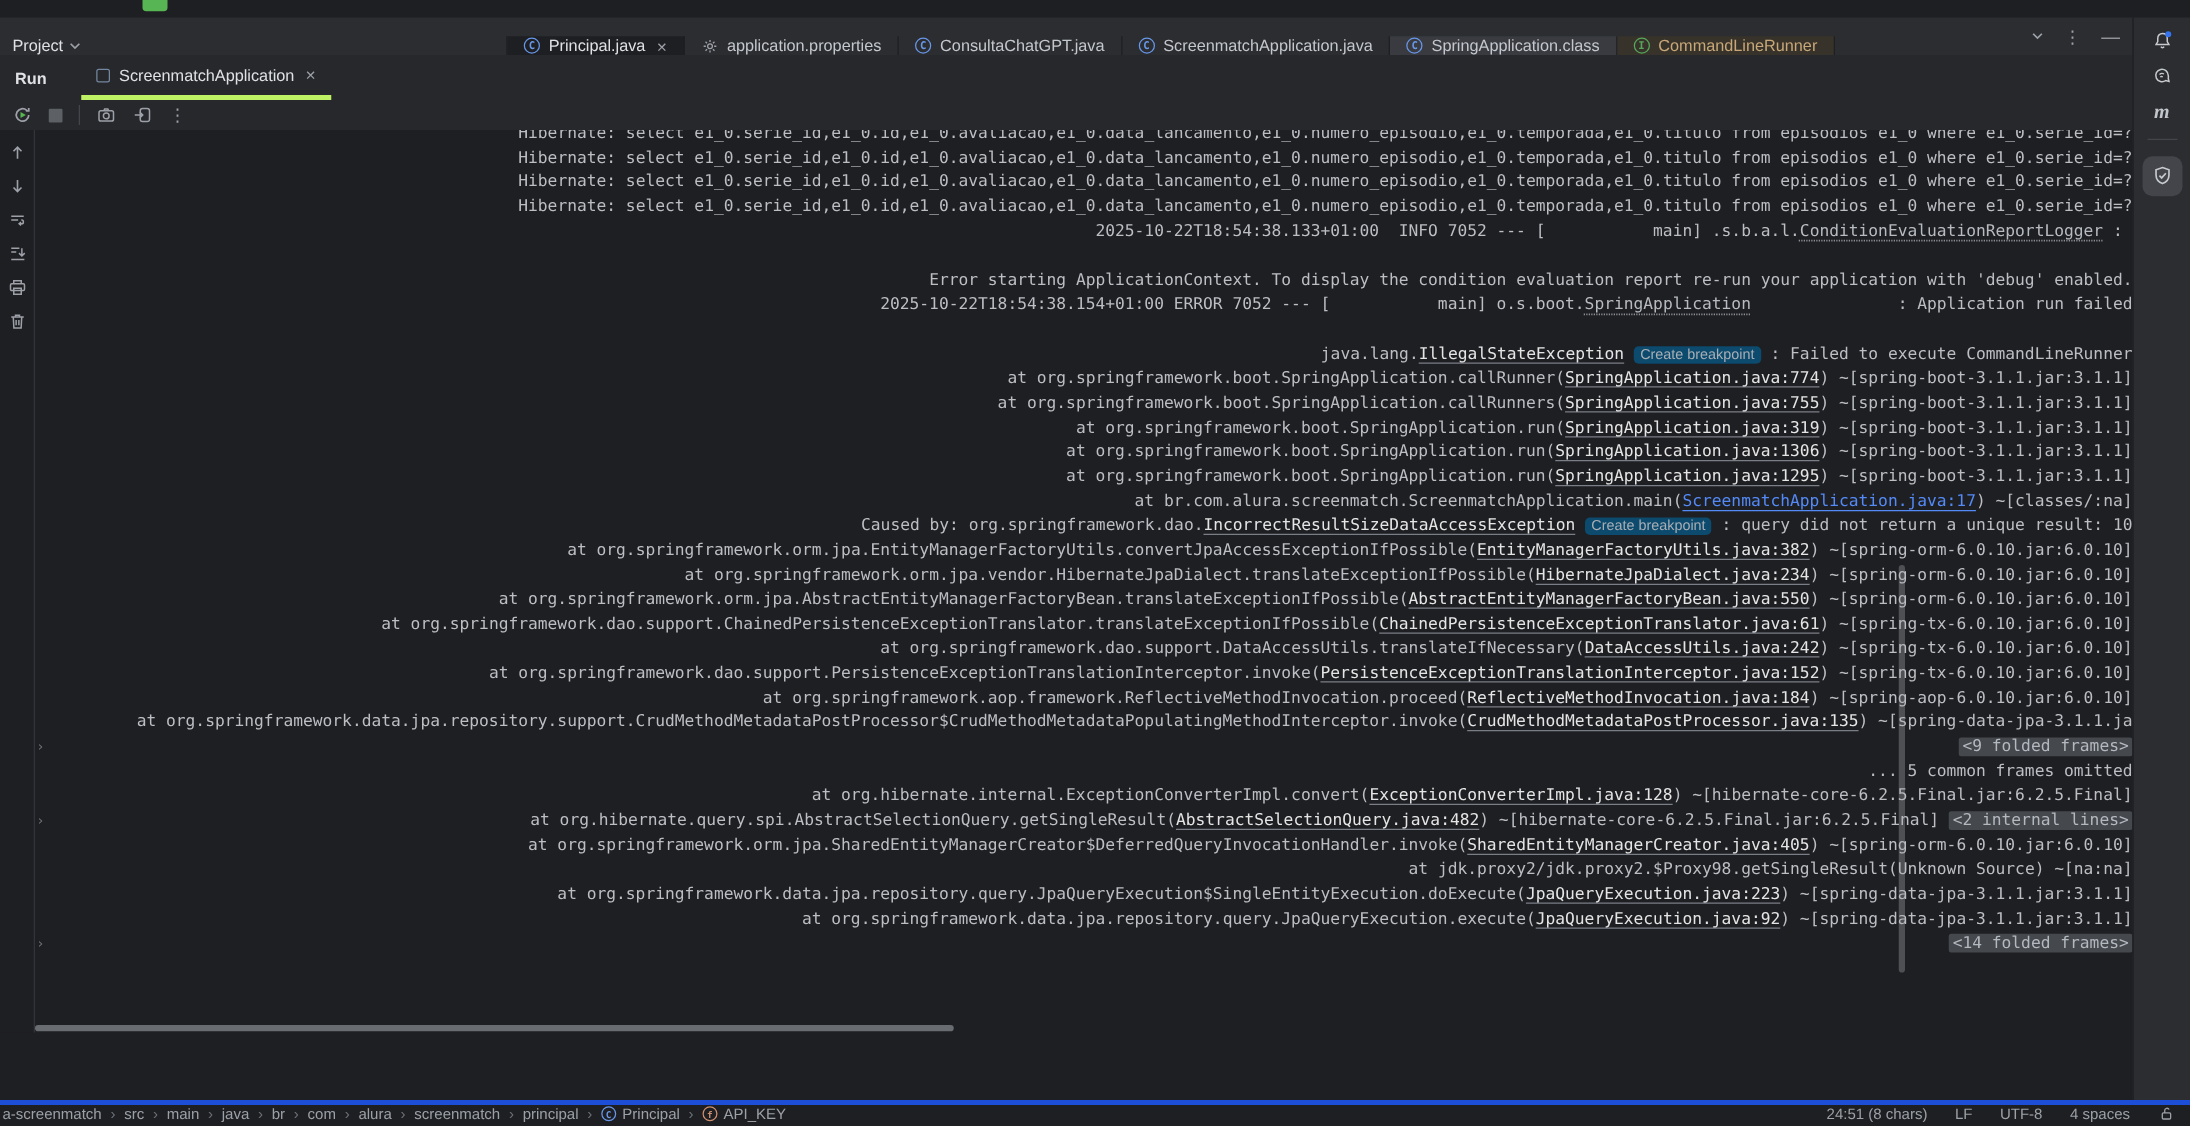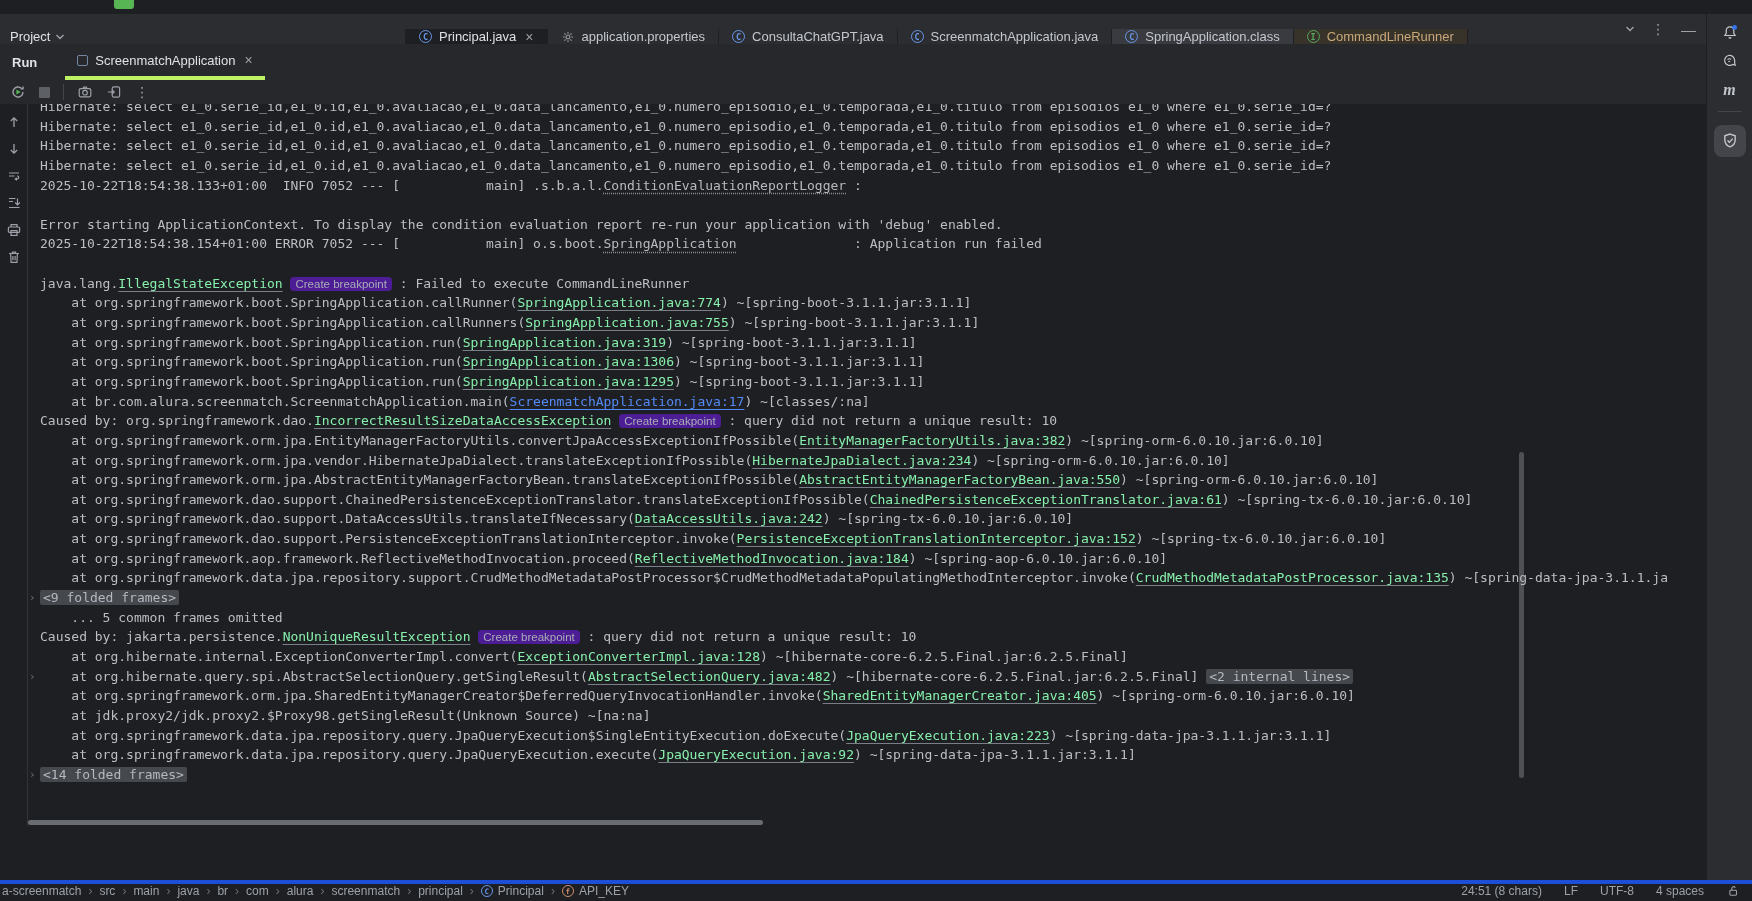--- a/index.html
+++ b/index.html
@@ -39,25 +39,25 @@
   .tb-sep { width:1px; height:16px; background:#43454a; }
   .stop-square { width:11px; height:11px; background:#5d6064; border-radius:1px; }
   .icon16 { width:16px; height:16px; flex:none; }
 
   
   .run-body { position:absolute; left:0; top:60px; width:1706px; height:722px; }
   .gutter { position:absolute; left:0; top:0; width:28px; height:100%; background:#1e1f22; border-right:1px solid #313438; display:flex; flex-direction:column; align-items:center; padding-top:10px; gap:11px; }
   .console { position:absolute; left:28px; top:0; right:0; bottom:0; overflow:hidden; padding-left:12px;
     font-family:"DejaVu Sans Mono","Liberation Mono", monospace; font-size:13px; line-height:19.65px; color:#bcbec4; }
   .console-inner { margin-top:-7px; }
-  .cline { white-space:pre; position:relative; height:19.65px; }
-  .clink { color:#86efac; text-decoration:underline; text-underline-offset:3px; text-decoration-color:#7a7e86; }
+  .cline { white-space:pre; position:relative; height:19.65px;text-align:right; }
+  .clink { color:#e5e5e5; text-decoration:underline; text-underline-offset:3px; text-decoration-color:#7a7e86; }
   .cdlink { color:#b7bac0; text-decoration:underline dotted; text-underline-offset:3px; text-decoration-color:#8a8e96; }
   .cblue { color:#548af7; text-decoration:underline; text-underline-offset:3px; }
-  .cbadge { background:#4c1d95; color:#a9aeb5; font:11.5px "Liberation Sans", sans-serif; border-radius:4px; padding:1px 5px; }
+  .cbadge { background:#0c4a6e; color:#a9aeb5; font:11.5px "Liberation Sans", sans-serif; border-radius:4px; padding:1px 5px; }
   .cfold { background:#45484d; color:#b4b8bf; border-radius:2px; padding:0 3px; }
   .cexp { position:absolute; left:-11px; top:0; color:#6f737a; font-size:11px; }
   .hscroll { position:absolute; left:28px; bottom:1px; width:735px; height:5px; border-radius:3px; background:rgba(168,172,178,0.55); }
   .vscroll { position:absolute; left:1519px; top:348px; width:5px; height:326px; border-radius:3px; background:rgba(168,172,178,0.35); }
 
   
   .sidebar { position:absolute; right:0; top:14px; width:46px; height:866px; background:#2b2d30; border-left:1px solid #1e1f22; display:flex; flex-direction:column; align-items:center; padding-top:10px; gap:13px; }
   .sb-divider { width:24px; height:1px; background:#43454a; }
   .shield-box { width:32px; height:32px; border-radius:8px; background:#43454a; display:flex; align-items:center; justify-content:center; }
   .maven-m { font:italic 600 16px "Liberation Serif", serif; color:#c2c6cc; line-height:1; }
@@ -202,21 +202,20 @@
             <div class="cline"><span class="ct">    at org.springframework.orm.jpa.EntityManagerFactoryUtils.convertJpaAccessExceptionIfPossible(</span><span class="clink">EntityManagerFactoryUtils.java:382</span><span class="ct">) ~[spring-orm-6.0.10.jar:6.0.10]</span></div>
             <div class="cline"><span class="ct">    at org.springframework.orm.jpa.vendor.HibernateJpaDialect.translateExceptionIfPossible(</span><span class="clink">HibernateJpaDialect.java:234</span><span class="ct">) ~[spring-orm-6.0.10.jar:6.0.10]</span></div>
             <div class="cline"><span class="ct">    at org.springframework.orm.jpa.AbstractEntityManagerFactoryBean.translateExceptionIfPossible(</span><span class="clink">AbstractEntityManagerFactoryBean.java:550</span><span class="ct">) ~[spring-orm-6.0.10.jar:6.0.10]</span></div>
             <div class="cline"><span class="ct">    at org.springframework.dao.support.ChainedPersistenceExceptionTranslator.translateExceptionIfPossible(</span><span class="clink">ChainedPersistenceExceptionTranslator.java:61</span><span class="ct">) ~[spring-tx-6.0.10.jar:6.0.10]</span></div>
             <div class="cline"><span class="ct">    at org.springframework.dao.support.DataAccessUtils.translateIfNecessary(</span><span class="clink">DataAccessUtils.java:242</span><span class="ct">) ~[spring-tx-6.0.10.jar:6.0.10]</span></div>
             <div class="cline"><span class="ct">    at org.springframework.dao.support.PersistenceExceptionTranslationInterceptor.invoke(</span><span class="clink">PersistenceExceptionTranslationInterceptor.java:152</span><span class="ct">) ~[spring-tx-6.0.10.jar:6.0.10]</span></div>
             <div class="cline"><span class="ct">    at org.springframework.aop.framework.ReflectiveMethodInvocation.proceed(</span><span class="clink">ReflectiveMethodInvocation.java:184</span><span class="ct">) ~[spring-aop-6.0.10.jar:6.0.10]</span></div>
             <div class="cline"><span class="ct">    at org.springframework.data.jpa.repository.support.CrudMethodMetadataPostProcessor$CrudMethodMetadataPopulatingMethodInterceptor.invoke(</span><span class="clink">CrudMethodMetadataPostProcessor.java:135</span><span class="ct">) ~[spring-data-jpa-3.1.1.ja</span></div>
             <div class="cline"><span class="cexp">›</span><span class="cfold">&lt;9 folded frames&gt;</span></div>
             <div class="cline"><span class="ct">    ... 5 common frames omitted</span></div>
-            <div class="cline"><span class="ct">Caused by: jakarta.persistence.</span><span class="clink">NonUniqueResultException</span><span class="ct"> </span><span class="cbadge">Create breakpoint</span><span class="ct"> : query did not return a unique result: 10</span></div>
             <div class="cline"><span class="ct">    at org.hibernate.internal.ExceptionConverterImpl.convert(</span><span class="clink">ExceptionConverterImpl.java:128</span><span class="ct">) ~[hibernate-core-6.2.5.Final.jar:6.2.5.Final]</span></div>
             <div class="cline"><span class="cexp">›</span><span class="ct">    at org.hibernate.query.spi.AbstractSelectionQuery.getSingleResult(</span><span class="clink">AbstractSelectionQuery.java:482</span><span class="ct">) ~[hibernate-core-6.2.5.Final.jar:6.2.5.Final] </span><span class="cfold">&lt;2 internal lines&gt;</span></div>
             <div class="cline"><span class="ct">    at org.springframework.orm.jpa.SharedEntityManagerCreator$DeferredQueryInvocationHandler.invoke(</span><span class="clink">SharedEntityManagerCreator.java:405</span><span class="ct">) ~[spring-orm-6.0.10.jar:6.0.10]</span></div>
             <div class="cline"><span class="ct">    at jdk.proxy2/jdk.proxy2.$Proxy98.getSingleResult(Unknown Source) ~[na:na]</span></div>
             <div class="cline"><span class="ct">    at org.springframework.data.jpa.repository.query.JpaQueryExecution$SingleEntityExecution.doExecute(</span><span class="clink">JpaQueryExecution.java:223</span><span class="ct">) ~[spring-data-jpa-3.1.1.jar:3.1.1]</span></div>
             <div class="cline"><span class="ct">    at org.springframework.data.jpa.repository.query.JpaQueryExecution.execute(</span><span class="clink">JpaQueryExecution.java:92</span><span class="ct">) ~[spring-data-jpa-3.1.1.jar:3.1.1]</span></div>
             <div class="cline"><span class="cexp">›</span><span class="cfold">&lt;14 folded frames&gt;</span></div>
           </div>
       </div>
       <div class="hscroll"></div>

